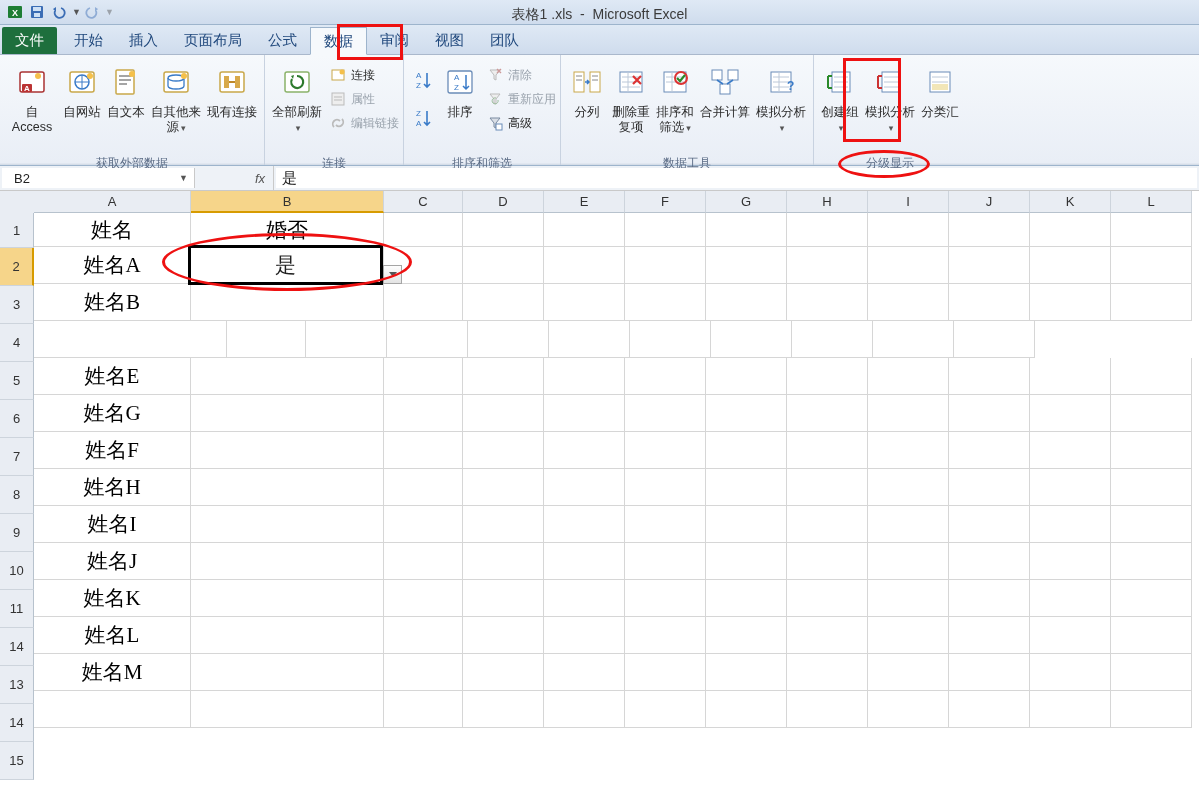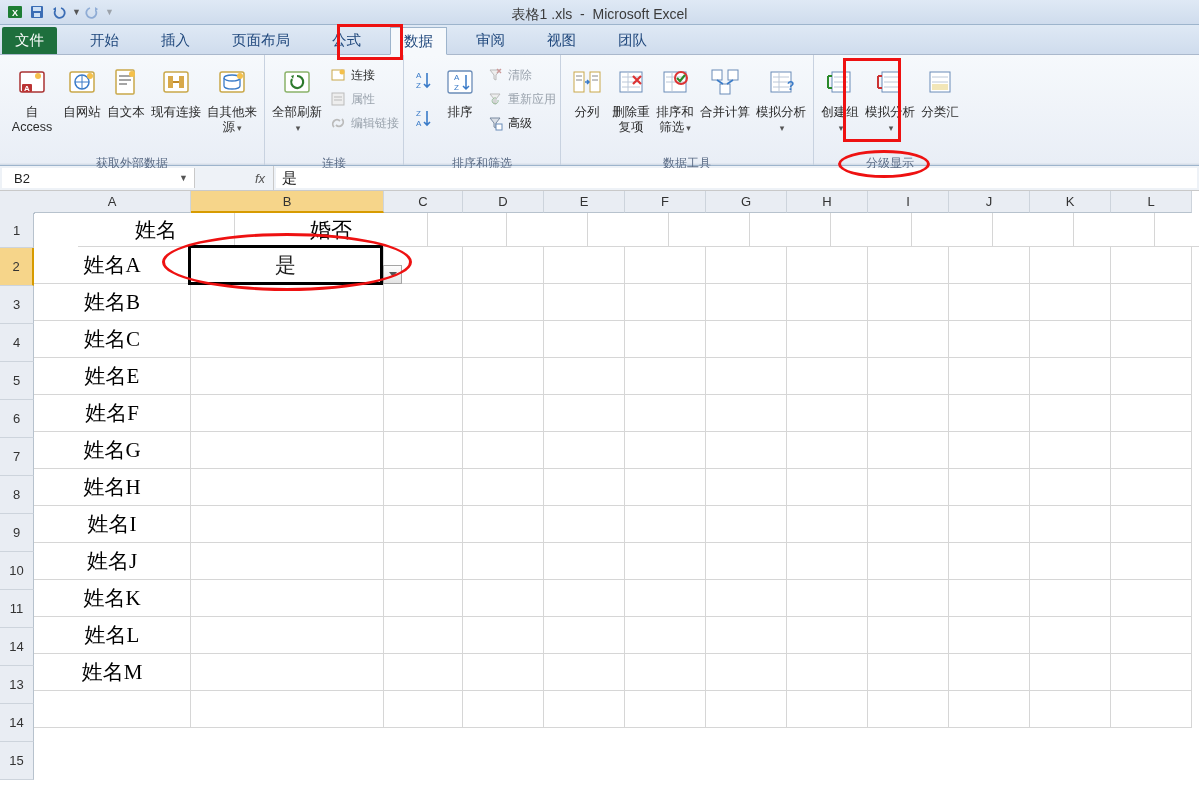--- a/index.html
+++ b/index.html
@@ -3,21 +3,21 @@
 <meta charset="utf-8">
 <style>
   html,body{margin:0;padding:0;width:1199px;height:803px;font-family:"Microsoft YaHei","SimSun",Arial,sans-serif;background:#fff;overflow:hidden;color:#222;}
   svg{display:block;}
   
   #qat{height:24px;background:linear-gradient(#dfe9f5,#cfdced);border-bottom:1px solid #9db4cc;display:flex;align-items:center;padding:0 4px;position:relative;}
   .qat-btn{width:20px;height:18px;display:flex;align-items:center;justify-content:center;margin:0 1px;}
   #title-text{font-size:14px;color:#3b3b3b;white-space:nowrap;}
   #title-wrap{position:absolute;left:50%;transform:translateX(-50%);top:0;height:24px;display:flex;align-items:flex-end;}
   
-  #tabs{height:29px;background:linear-gradient(#dfe9f5,#cfdced);display:flex;align-items:flex-end;padding-left:2px;border-bottom:1px solid #aab8cc;gap:16px;}
+  #tabs{height:29px;background:linear-gradient(#dfe9f5,#cfdced);display:flex;align-items:flex-end;padding-left:2px;border-bottom:1px solid #aab8cc;}
   .tab{height:27px;line-height:27px;padding:0 13px;font-size:14.5px;color:#21497d;cursor:default;}
   .tab.file{background:#1e6f3d;color:#fff;border-radius:2px 2px 0 0;margin-right:4px;}
   .tab.active{background:#f6f9fc;border:1px solid #9db4cc;border-bottom-color:#f6f9fc;position:relative;top:1px;padding-top:0;height:26px;line-height:26px;}
   .tab:not(.file):not(.active){}
   
   #ribbon{height:110px;background:linear-gradient(#f6f9fc,#e9eef6 98%,#cfd8e4);border-bottom:1px solid #9db4cc;display:flex;}
   .rgroup{border-right:1px solid #c8d2e0;padding:2px 4px 0 4px;display:flex;flex-direction:column;justify-content:space-between;}
   .rgroup-body{flex:1;display:flex;align-items:flex-start;padding-top:4px;}
   .rgroup-label{text-align:center;font-size:12px;color:#5a6b85;padding:2px 0 1px 0;}
   .rbig{height:90px;width:56px;display:flex;flex-direction:column;align-items:center;justify-content:flex-start;padding-top:2px;}
@@ -138,37 +138,37 @@
               <path d="M9 10 h12 M9 14 h12 M9 18 h8" stroke="#888" stroke-width="1.3"></path>
               <circle cx="22" cy="8" r="3" fill="#f5c04a"></circle>
             </svg>
           </div>
         <div class="rbig-label">自文本</div>
       </div>
       <div class="rbig">
         <div class="rbig-icon">
             <svg width="32" height="32">
               <rect x="4" y="6" width="24" height="20" rx="2" fill="#fff" stroke="#c9a84a" stroke-width="1.5"></rect>
+              <ellipse cx="16" cy="12" rx="8" ry="3" fill="none" stroke="#3a7bc8" stroke-width="1.3"></ellipse>
+              <path d="M8 12 v8 a8 3 0 0 0 16 0 v-8" fill="none" stroke="#3a7bc8" stroke-width="1.3"></path>
+              <circle cx="24" cy="10" r="3" fill="#f5c04a"></circle>
+            </svg>
+          </div>
+        <div class="rbig-label"><span>自其他来源</span><span class="drop">▾</span></div>
+      </div>
+      <div class="rbig">
+        <div class="rbig-icon">
+            <svg width="32" height="32">
+              <rect x="4" y="6" width="24" height="20" rx="2" fill="#fff" stroke="#c9a84a" stroke-width="1.5"></rect>
               <rect x="8" y="10" width="5" height="12" fill="#d8a94a"></rect>
               <rect x="19" y="10" width="5" height="12" fill="#d8a94a"></rect>
               <path d="M13 16 h6" stroke="#c08a2a" stroke-width="2"></path>
             </svg>
           </div>
         <div class="rbig-label">现有连接</div>
-      </div>
-      <div class="rbig">
-        <div class="rbig-icon">
-            <svg width="32" height="32">
-              <rect x="4" y="6" width="24" height="20" rx="2" fill="#fff" stroke="#c9a84a" stroke-width="1.5"></rect>
-              <ellipse cx="16" cy="12" rx="8" ry="3" fill="none" stroke="#3a7bc8" stroke-width="1.3"></ellipse>
-              <path d="M8 12 v8 a8 3 0 0 0 16 0 v-8" fill="none" stroke="#3a7bc8" stroke-width="1.3"></path>
-              <circle cx="24" cy="10" r="3" fill="#f5c04a"></circle>
-            </svg>
-          </div>
-        <div class="rbig-label"><span>自其他来源</span><span class="drop">▾</span></div>
       </div>
     </div>
     <div class="rgroup-label">获取外部数据</div>
   </div>
 
   <div class="rgroup">
     <div class="rgroup-body">
       <div class="rbig">
         <div class="rbig-icon">
             <svg width="32" height="32">
@@ -409,21 +409,21 @@
       <div class="rowhead">9</div>
       <div class="rowhead">10</div>
       <div class="rowhead">11</div>
       <div class="rowhead">14</div>
       <div class="rowhead">13</div>
       <div class="rowhead">14</div>
       <div class="rowhead">15</div>
     </div>
   <div id="cells">
       <div class="cellrow first">
-        <div class="cell" style="width: 156px; margin-left: 44px;">姓名</div>
+        <div class="cell" style="width: 156px;">姓名</div>
         <div class="cell" style="width: 192px;">婚否</div>
         <div class="cell" style="width: 78px;"></div>
         <div class="cell" style="width: 80px;"></div>
         <div class="cell" style="width: 80px;"></div>
         <div class="cell" style="width: 80px;"></div>
         <div class="cell" style="width: 80px;"></div>
         <div class="cell" style="width: 80px;"></div>
         <div class="cell" style="width: 80px;"></div>
         <div class="cell" style="width: 80px;"></div>
         <div class="cell" style="width: 80px;"></div>
@@ -451,21 +451,20 @@
         <div class="cell" style="width: 80px;"></div>
         <div class="cell" style="width: 80px;"></div>
         <div class="cell" style="width: 80px;"></div>
         <div class="cell" style="width: 80px;"></div>
         <div class="cell" style="width: 80px;"></div>
         <div class="cell" style="width: 80px;"></div>
         <div class="cell" style="width: 80px;"></div>
         <div class="cell" style="width: 80px;"></div>
       </div>
       <div class="cellrow">
-        <div class="cell" style="width: 156px;">姓名C</div>
         <div class="cell" style="width: 192px;"></div>
         <div class="cell" style="width: 78px;"></div>
         <div class="cell" style="width: 80px;"></div>
         <div class="cell" style="width: 80px;"></div>
         <div class="cell" style="width: 80px;"></div>
         <div class="cell" style="width: 80px;"></div>
         <div class="cell" style="width: 80px;"></div>
         <div class="cell" style="width: 80px;"></div>
         <div class="cell" style="width: 80px;"></div>
         <div class="cell" style="width: 80px;"></div>
@@ -479,35 +478,35 @@
         <div class="cell" style="width: 80px;"></div>
         <div class="cell" style="width: 80px;"></div>
         <div class="cell" style="width: 80px;"></div>
         <div class="cell" style="width: 80px;"></div>
         <div class="cell" style="width: 80px;"></div>
         <div class="cell" style="width: 80px;"></div>
         <div class="cell" style="width: 80px;"></div>
         <div class="cell" style="width: 80px;"></div>
       </div>
       <div class="cellrow">
+        <div class="cell" style="width: 156px;">姓名G</div>
+        <div class="cell" style="width: 192px;"></div>
+        <div class="cell" style="width: 78px;"></div>
+        <div class="cell" style="width: 80px;"></div>
+        <div class="cell" style="width: 80px;"></div>
+        <div class="cell" style="width: 80px;"></div>
+        <div class="cell" style="width: 80px;"></div>
+        <div class="cell" style="width: 80px;"></div>
+        <div class="cell" style="width: 80px;"></div>
+        <div class="cell" style="width: 80px;"></div>
+        <div class="cell" style="width: 80px;"></div>
+        <div class="cell" style="width: 80px;"></div>
+      </div>
+      <div class="cellrow">
         <div class="cell" style="width: 156px;">姓名F</div>
-        <div class="cell" style="width: 192px;"></div>
-        <div class="cell" style="width: 78px;"></div>
-        <div class="cell" style="width: 80px;"></div>
-        <div class="cell" style="width: 80px;"></div>
-        <div class="cell" style="width: 80px;"></div>
-        <div class="cell" style="width: 80px;"></div>
-        <div class="cell" style="width: 80px;"></div>
-        <div class="cell" style="width: 80px;"></div>
-        <div class="cell" style="width: 80px;"></div>
-        <div class="cell" style="width: 80px;"></div>
-        <div class="cell" style="width: 80px;"></div>
-      </div>
-      <div class="cellrow">
-        <div class="cell" style="width: 156px;">姓名G</div>
         <div class="cell" style="width: 192px;"></div>
         <div class="cell" style="width: 78px;"></div>
         <div class="cell" style="width: 80px;"></div>
         <div class="cell" style="width: 80px;"></div>
         <div class="cell" style="width: 80px;"></div>
         <div class="cell" style="width: 80px;"></div>
         <div class="cell" style="width: 80px;"></div>
         <div class="cell" style="width: 80px;"></div>
         <div class="cell" style="width: 80px;"></div>
         <div class="cell" style="width: 80px;"></div>

